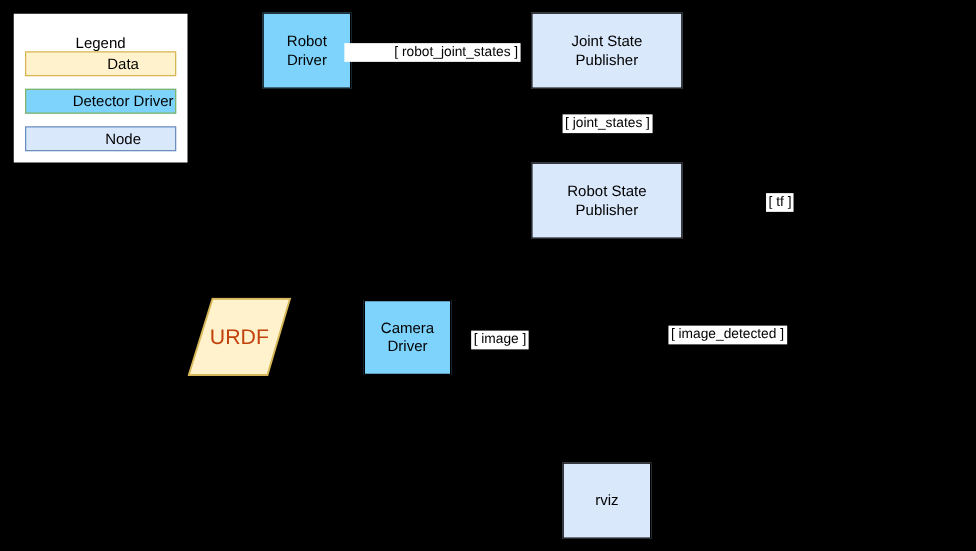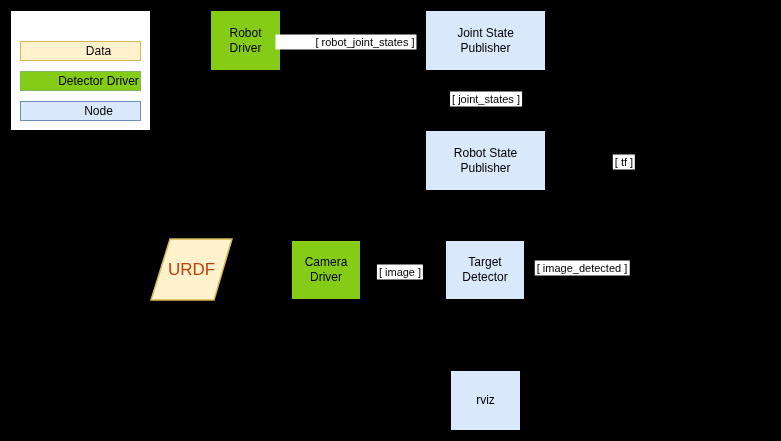--- a/index.html
+++ b/index.html
@@ -37,21 +37,21 @@
     color: #000000;
     border: 1px solid;
     padding-left: 36px;
   }
   .legend-item.data     { top: 30px; }
   .legend-item.hardware { top: 60px; }
   .legend-item.node     { top: 90px; }
 
   
   .fill-data     { background: #FFF2CC; border-color: #D6B656; }
-  .fill-hardware { background: #84cc16; border-color: #82B366; }
+  .fill-hardware { background: #7dd3fc; border-color: #82B366; }
   .fill-node     { background: #DAE8FC; border-color: #6C8EBF; }
 
   
   .shape {
     position: absolute;
     border: 1.5px solid;
     display: flex; align-items: center; justify-content: center;
     text-align: center;
     font-size: 12px;
     line-height: 15px;
@@ -86,20 +86,21 @@
     padding: 1px 2px;
     white-space: nowrap;
   }
 </style>
 </head>
 <body>
 
 <div class="canvas">
 
   <div class="legend">
+    <div class="legend-title">Legend</div>
     <div class="legend-item data fill-data">
       <span>Data</span>
     </div>
     <div class="legend-item hardware fill-hardware">
       <span>Detector Driver</span>
     </div>
     <div class="legend-item node fill-node">
       <span>Node</span>
     </div>
   </div>
@@ -116,22 +117,20 @@
   <div class="parallelogram">
     <svg width="83" height="63" viewBox="0 0 83 63">
       <polygon points="20,1 82,1 64,62 1,62" fill="#FFF2CC" stroke="#D6B656" stroke-width="1.5"></polygon>
     </svg>
     <span class="shape-label">URDF</span>
   </div>
 
   <div class="shape fill-hardware" style="left:291px; top:240px; width:70px; height:60px;">Camera
 Driver</div>
 
-  <div class="shape fill-node" style="left:445px; top:240px; width:80px; height:60px;">Target
-Detector</div>
 
 
   <div class="shape fill-node" style="left:450px; top:370px; width:71px; height:61px;">rviz</div>
 
   <div class="topic" style="left:346px; top:42px;padding-left:40px;">[ robot_joint_states ]</div>
 
   <div class="topic" style="left:486px; top:99px;">[ joint_states ]</div>
 
   <div class="topic" style="left:624px; top:162px;">[ tf ]</div>
 

